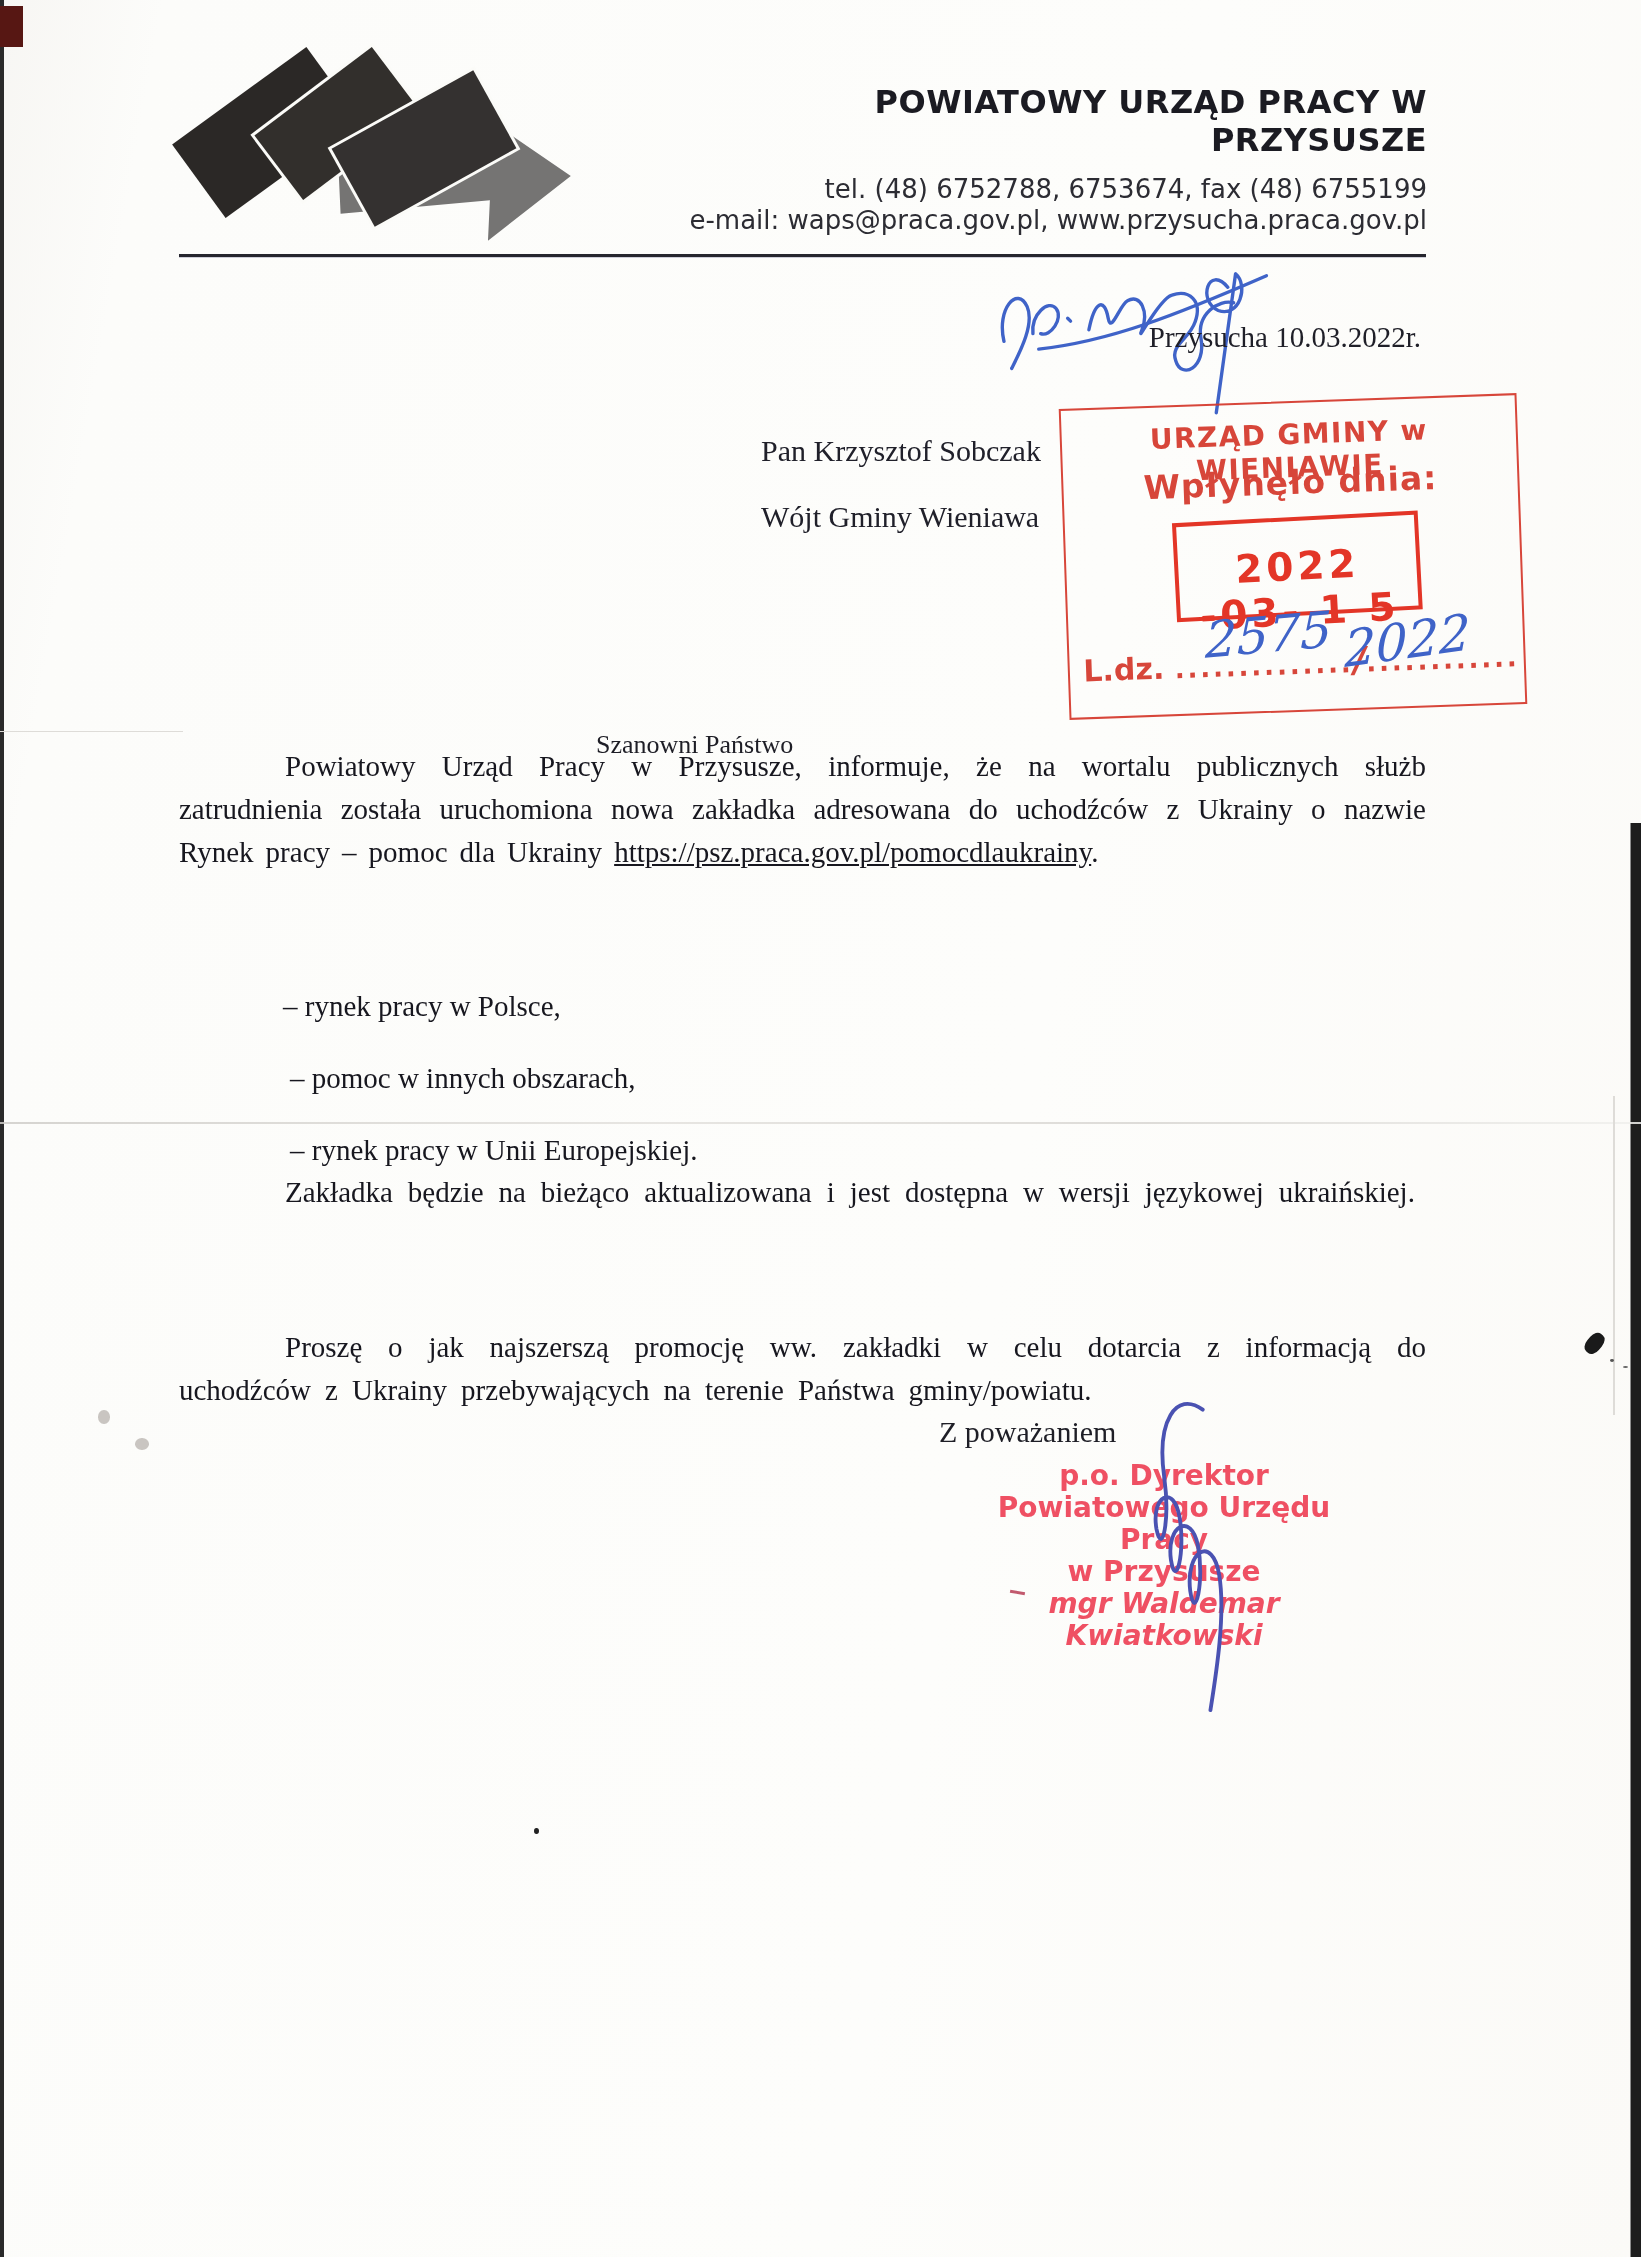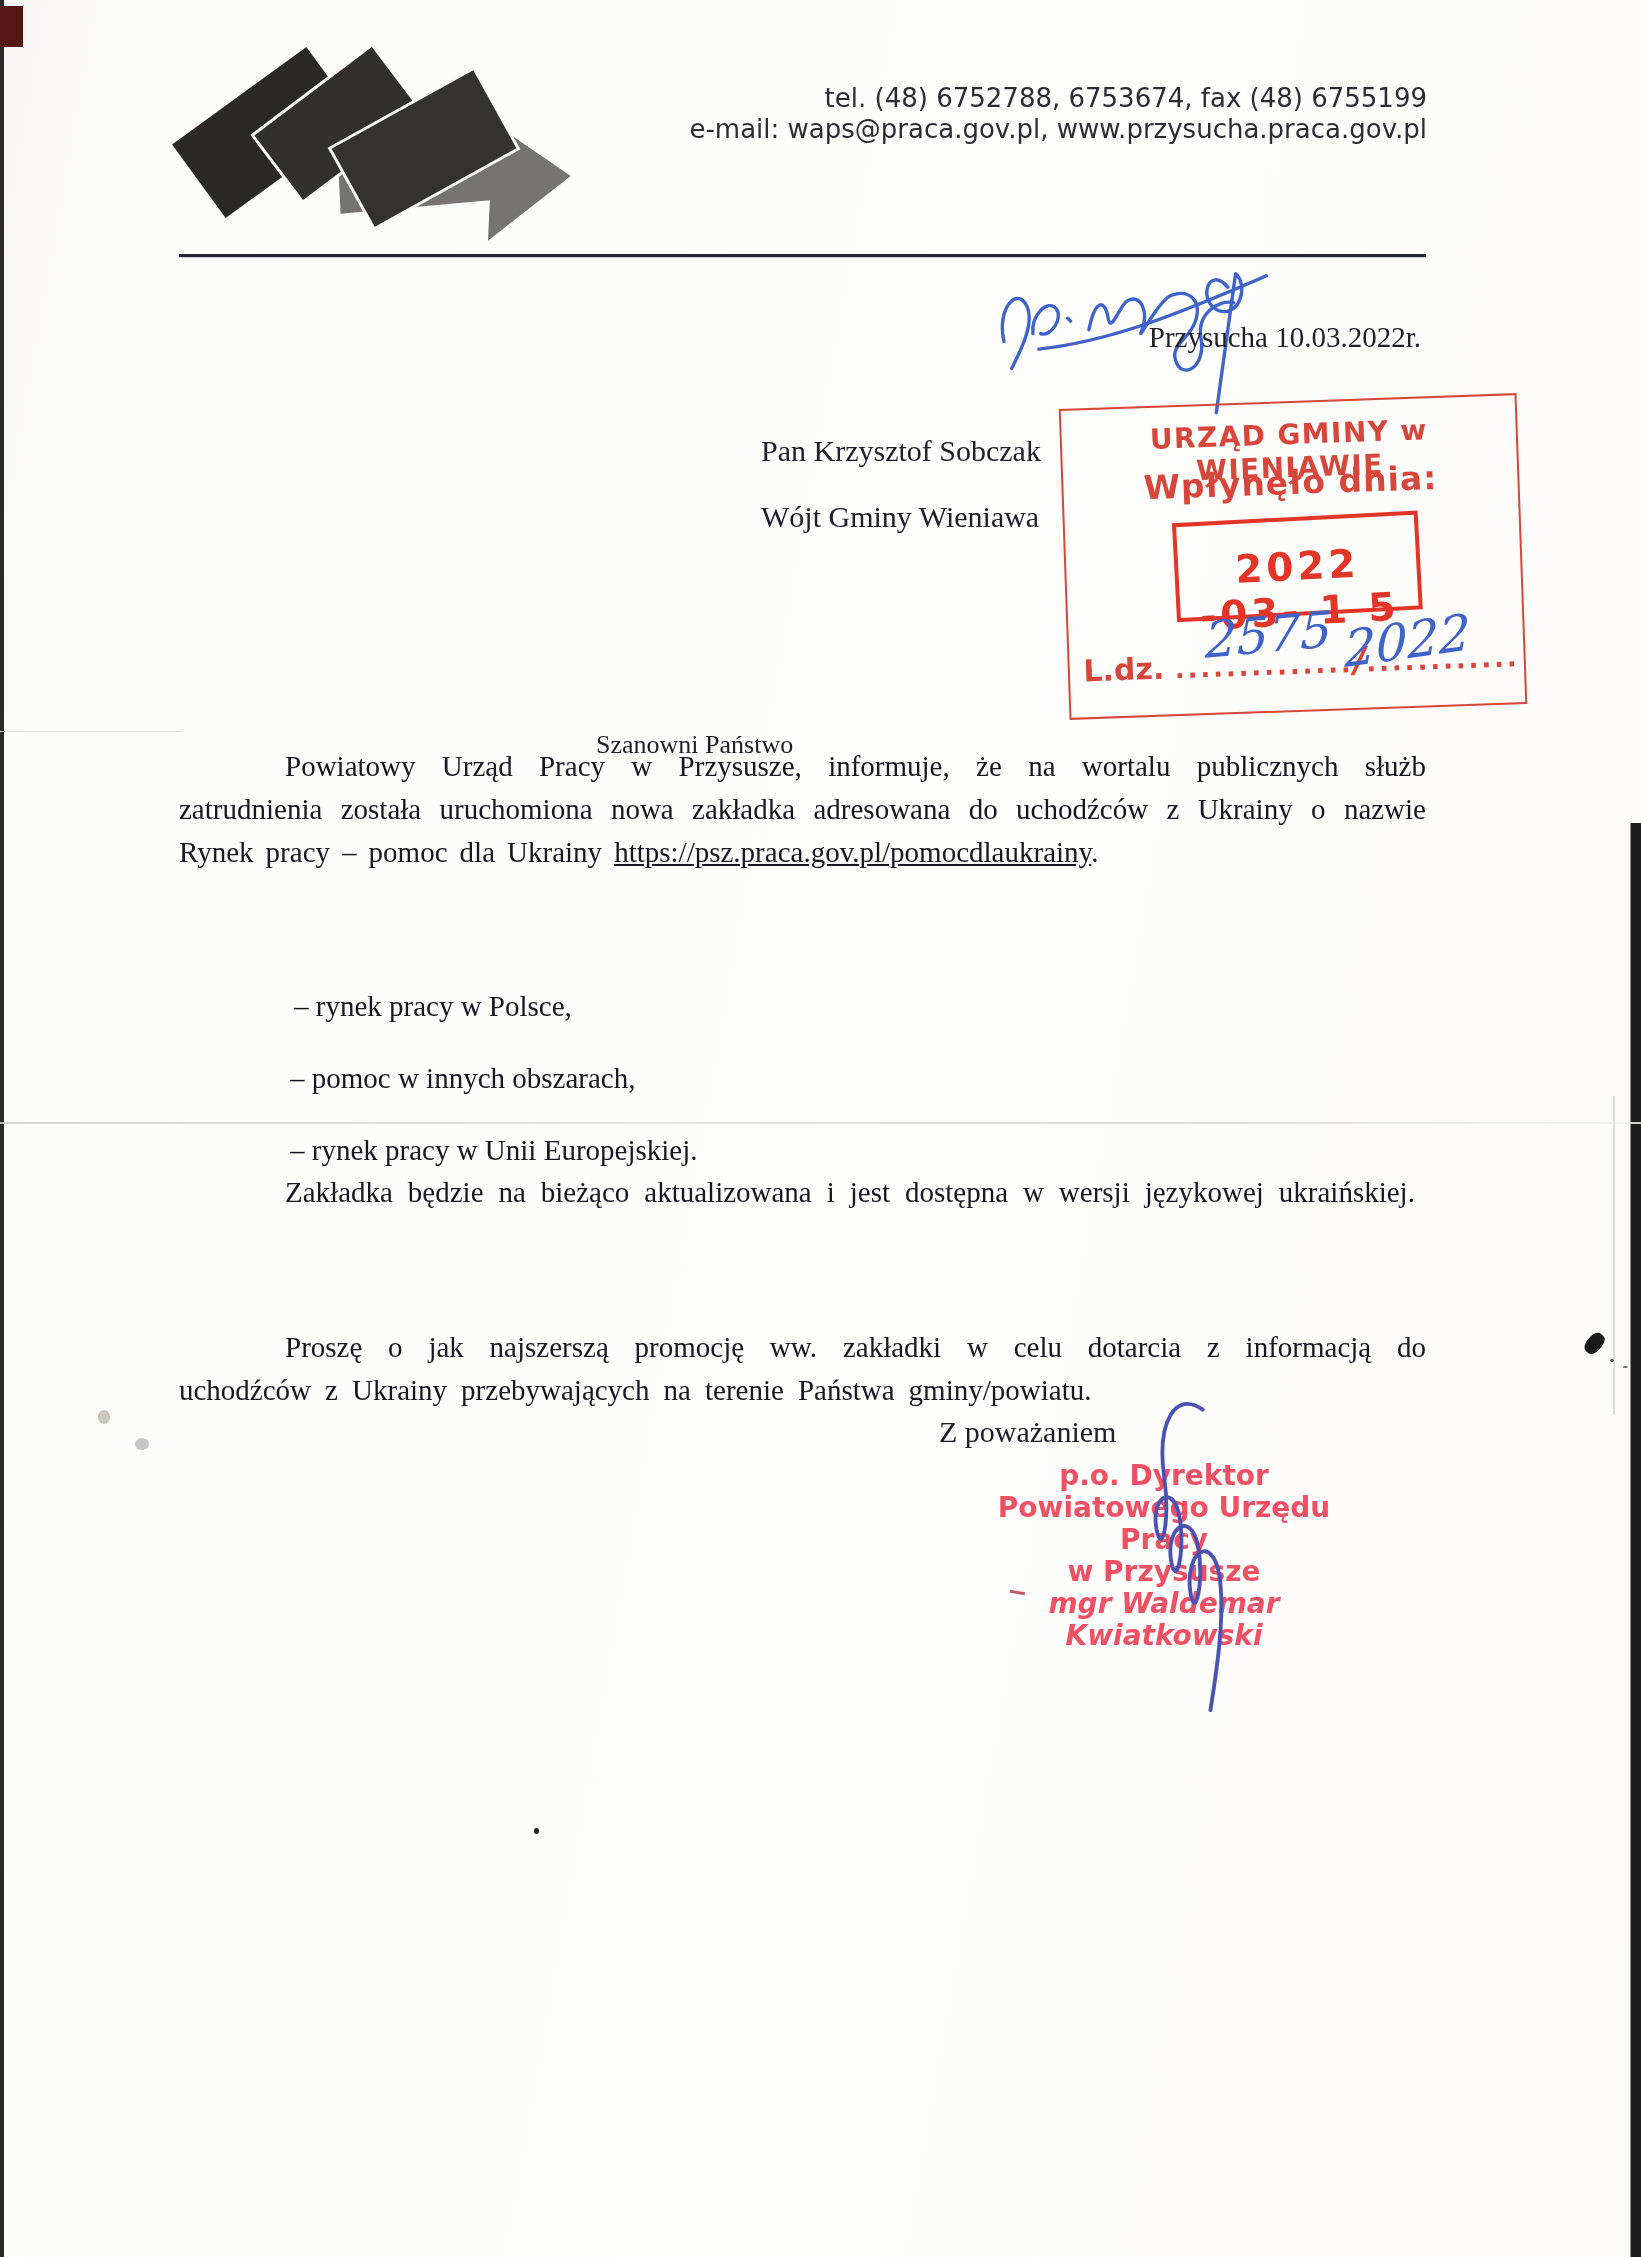--- a/index.html
+++ b/index.html
@@ -77,20 +77,21 @@
   <div class="abs logo">
     <svg class="abs arrow" viewBox="0 0 420 218">
       <polygon points="165,128 318,112 314,70 406,133 320,200 322,158 167,172" fill="#757473"></polygon>
     </svg>
     <div class="card card1"></div>
     <div class="card card2"></div>
     <div class="card card3"></div>
   </div>
 
   <div class="abs lh-text">
+    <div class="lh-org">POWIATOWY URZĄD PRACY W PRZYSUSZE</div>
     <div class="lh-line">tel. (48) 6752788,  6753674, fax (48) 6755199</div>
     <div class="lh-line">e-mail: waps@praca.gov.pl, www.przysucha.praca.gov.pl</div>
   </div>
   <div class="abs rule"></div>
 
   <svg class="abs ink" style="left:975px;top:241px" width="415" height="193" viewBox="0 0 430 200" aria-label="p.o. Wielgo">
     <path d="M30,104 C22,70 44,46 54,68 C62,86 46,116 38,132"></path>
     <path d="M60,96 C58,76 76,60 84,70 C92,80 78,100 68,96"></path>
     <path d="M96,80 l3,3"></path>
     <path d="M118,92 C124,62 134,58 138,80 C141,97 150,66 158,62 C172,54 180,74 173,92 C166,110 190,60 204,56 C222,50 236,62 228,84 C222,102 202,108 208,124 C214,144 240,132 234,100 C230,76 252,60 268,64"></path>
@@ -116,21 +117,21 @@
   </div>
 
   <div class="abs ldz-num" style="left:1205px;top:606px">2575</div>
   <div class="abs ldz-num" style="left:1344px;top:612px;transform:rotate(-8deg) skewX(-8deg)">2022</div>
 
   <div class="abs salutation">Szanowni Państwo</div>
 
   <div class="abs para p1"><span>Powiatowy Urząd Pracy w Przysusze, informuje, że na wortalu publicznych służb zatrudnienia została uruchomiona nowa zakładka adresowana do uchodźców z Ukrainy o nazwie Rynek pracy – pomoc dla Ukrainy </span><span class="u">https://psz.praca.gov.pl/pomocdlaukrainy</span><span>.</span></div>
 
 
-  <div class="abs li" style="left:294px;top:990px">– rynek pracy w Polsce,</div>
+  <div class="abs li" style="left:283px;top:990px">– rynek pracy w Polsce,</div>
   <div class="abs li" style="left:290px;top:1062px">– pomoc w innych obszarach,</div>
   <div class="abs li" style="left:290px;top:1134px">– rynek pracy w Unii Europejskiej.</div>
 
   <div class="abs para p3">Zakładka będzie na bieżąco aktualizowana i jest dostępna w wersji językowej ukraińskiej.</div>
   <div class="abs para p4">Proszę o jak najszerszą promocję ww. zakładki w celu dotarcia z informacją do uchodźców z Ukrainy przebywających na terenie Państwa gminy/powiatu.</div>
 
   <div class="abs valediction">Z poważaniem</div>
 
   <div class="abs dirstamp">
     <div>p.o. Dyrektor</div>

